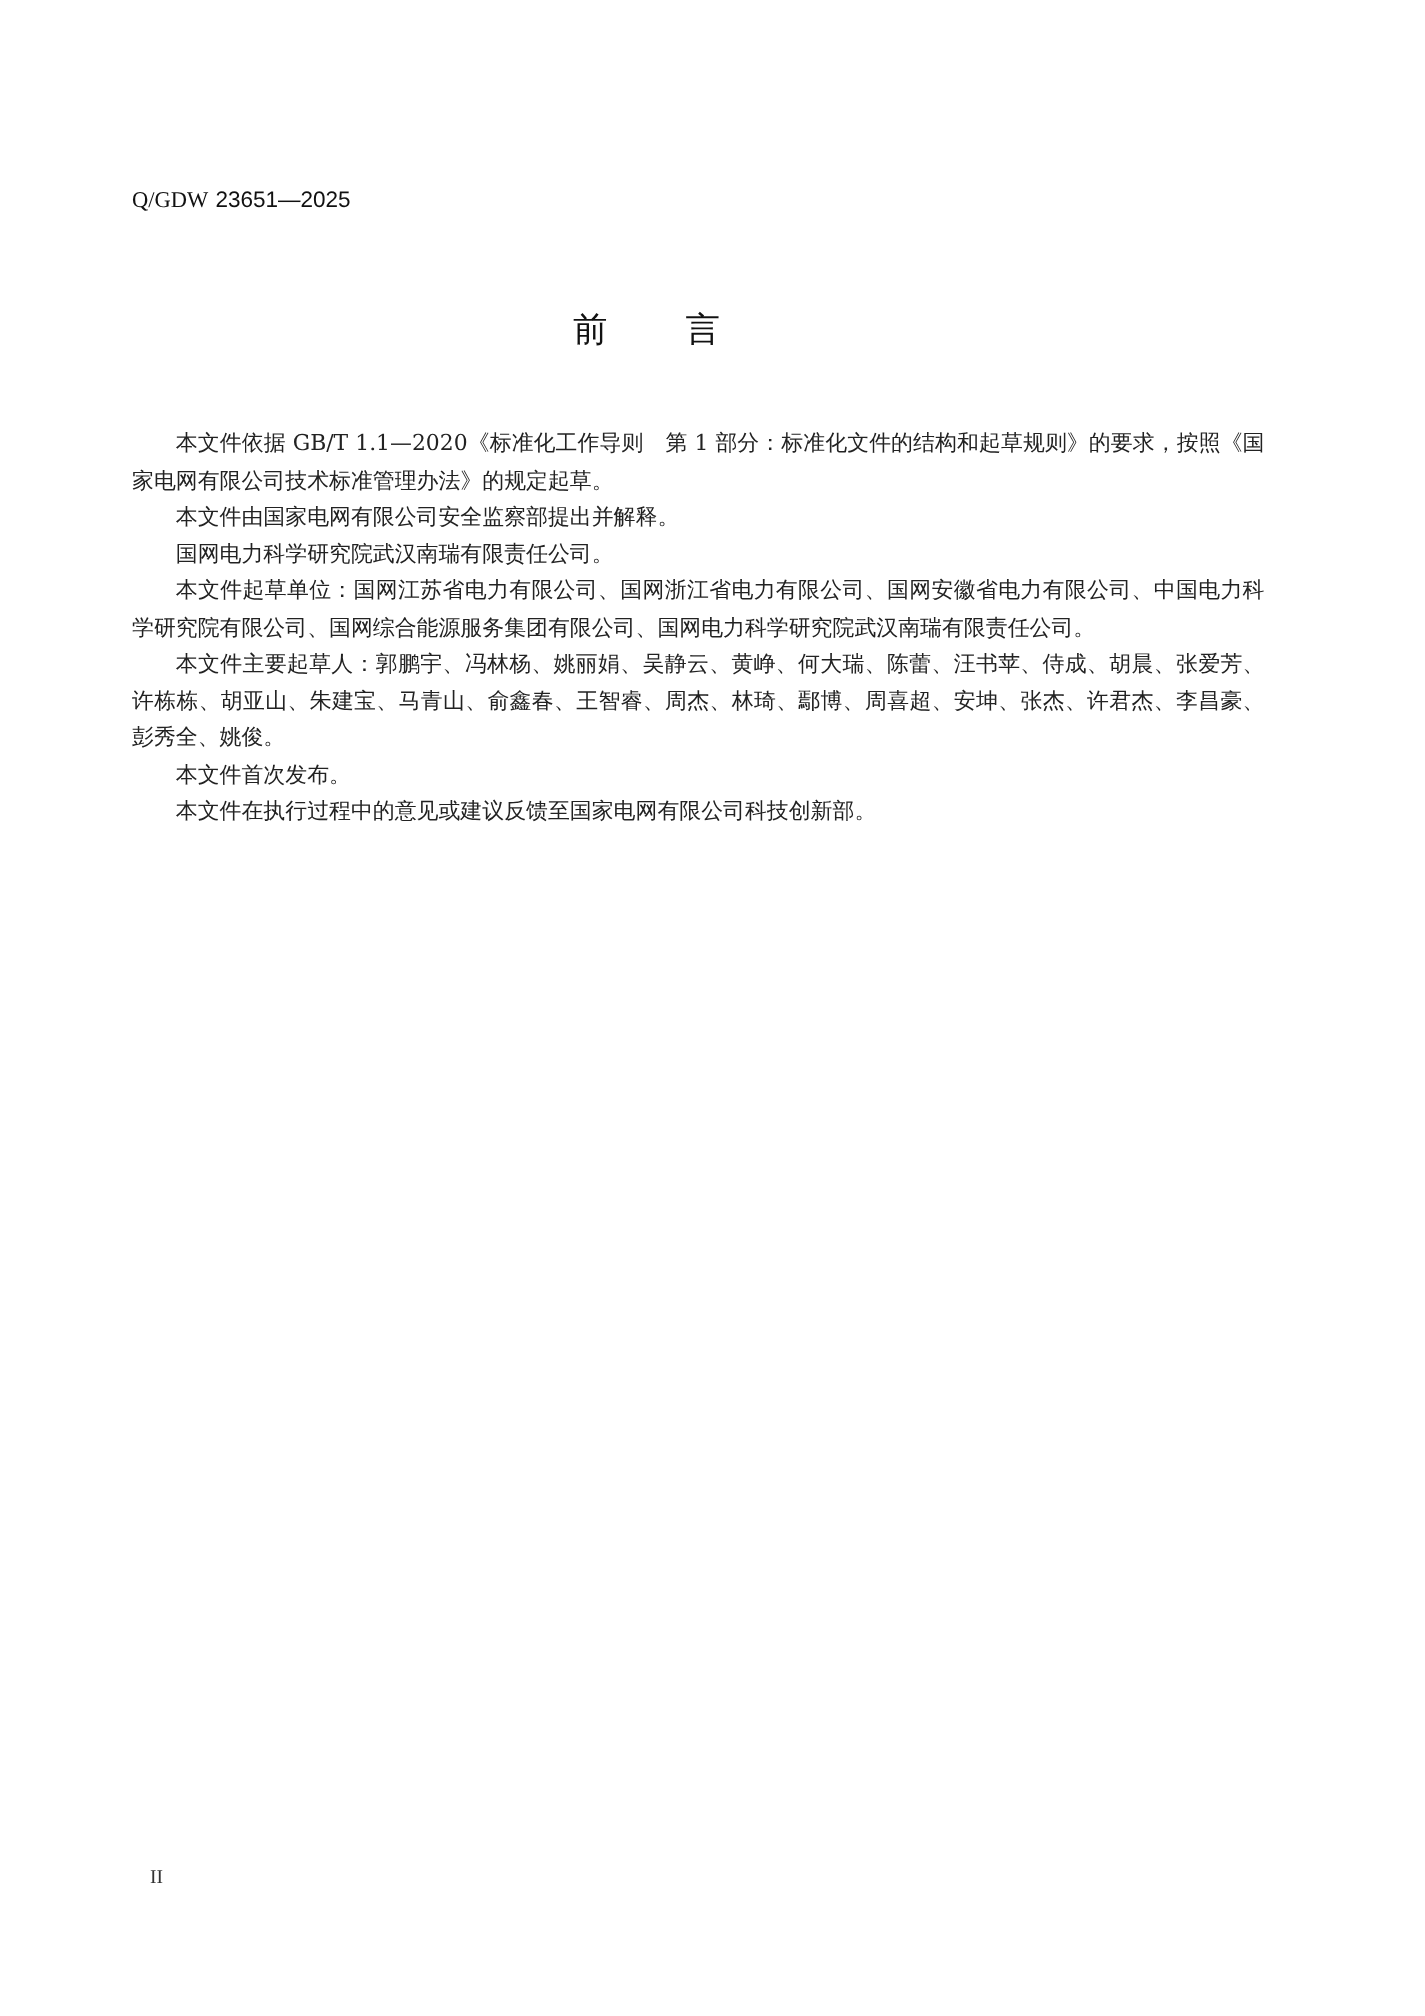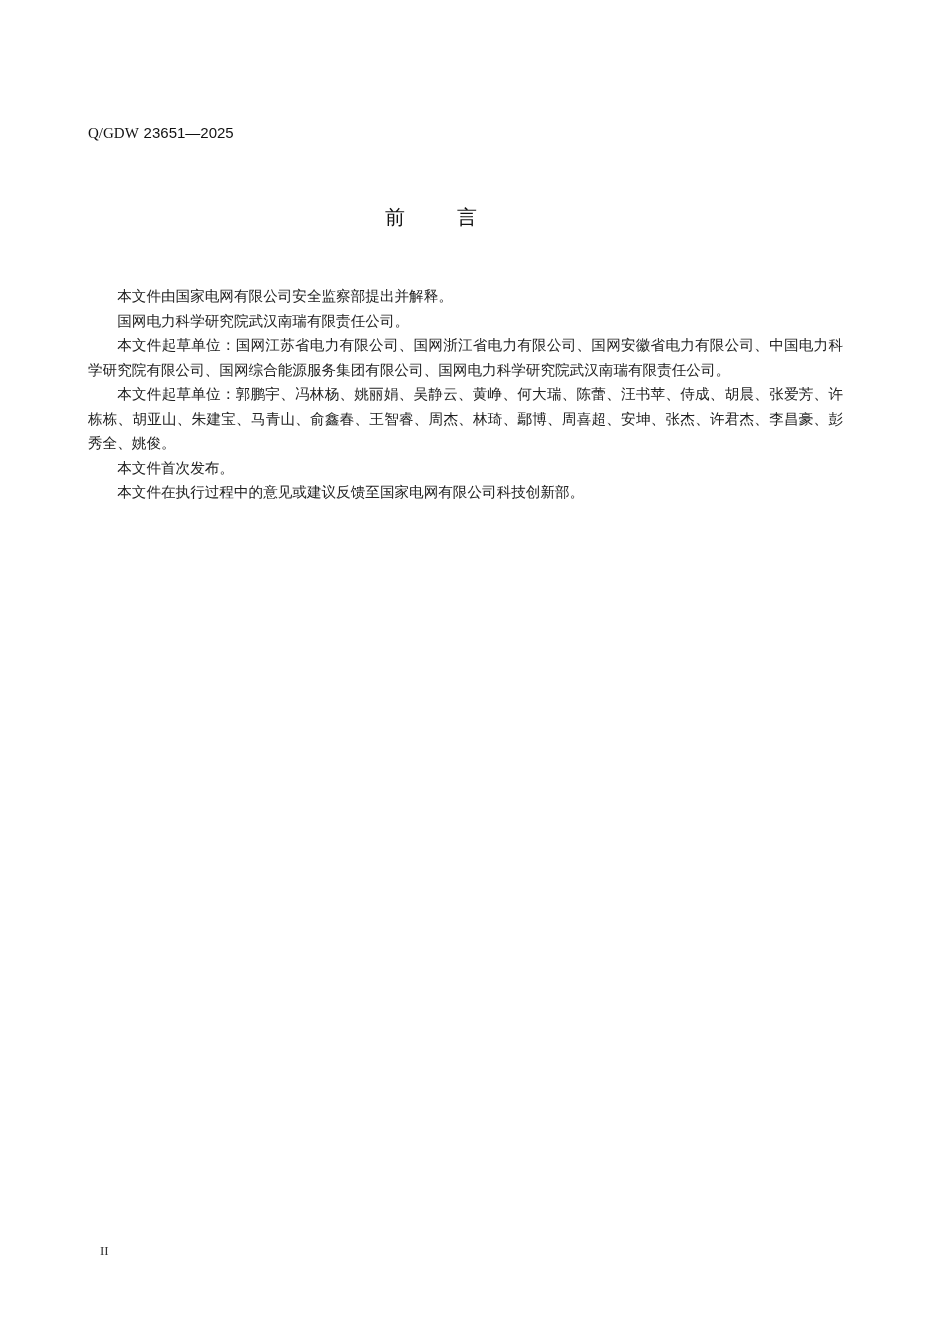--- a/index.html
+++ b/index.html
@@ -30,21 +30,21 @@
     .doc-code .num {
       font-family: "Liberation Sans", "DejaVu Sans", sans-serif;
     }
     .title {
       position: absolute;
       left: 0;
       width: 862px;
       top: 204px;
       text-align: center;
       font-family: "DejaVu Sans", "Liberation Sans", sans-serif;
-      font-size: 20px;
+      font-size: 23px;
       letter-spacing: 0;
       color: #111;
     }
     .title span.gap {
       display: inline-block;
       width: 52px;
     }
     .body-text {
       position: absolute;
       left: 88px;
@@ -74,21 +74,22 @@
 <div class="doc-code">
   <span class="prefix">Q/GDW</span>
   <span class="num">23651—2025</span>
 </div>
 
 <div class="title">
   <span>前</span><span class="gap"></span><span>言</span>
 </div>
 
 <div class="body-text">
+  <p>本文件依据 GB/T 1.1—2020《标准化工作导则　第 1 部分：标准化文件的结构和起草规则》的要求，按照《国家电网有限公司技术标准管理办法》的规定起草。</p>
   <p>本文件由国家电网有限公司安全监察部提出并解释。</p>
   <p>国网电力科学研究院武汉南瑞有限责任公司。</p>
   <p>本文件起草单位：国网江苏省电力有限公司、国网浙江省电力有限公司、国网安徽省电力有限公司、中国电力科学研究院有限公司、国网综合能源服务集团有限公司、国网电力科学研究院武汉南瑞有限责任公司。</p>
-  <p>本文件起草单位：郭鹏宇、冯林杨、姚丽娟、吴静云、黄峥、何大瑞、陈蕾、汪书苹、侍成、胡晨、张爱芳、许栋栋、胡亚山、朱建宝、马青山、俞鑫春、王智睿、周杰、林琦、鄢博、周喜超、安坤、张杰、许君杰、李昌豪、彭秀全、姚俊。</p>
+  <p>本文件主要起草人：郭鹏宇、冯林杨、姚丽娟、吴静云、黄峥、何大瑞、陈蕾、汪书苹、侍成、胡晨、张爱芳、许栋栋、胡亚山、朱建宝、马青山、俞鑫春、王智睿、周杰、林琦、鄢博、周喜超、安坤、张杰、许君杰、李昌豪、彭秀全、姚俊。</p>
   <p>本文件首次发布。</p>
   <p>本文件在执行过程中的意见或建议反馈至国家电网有限公司科技创新部。</p>
 </div>
 
 <div class="page-number">II</div>
 
 </body></html>

